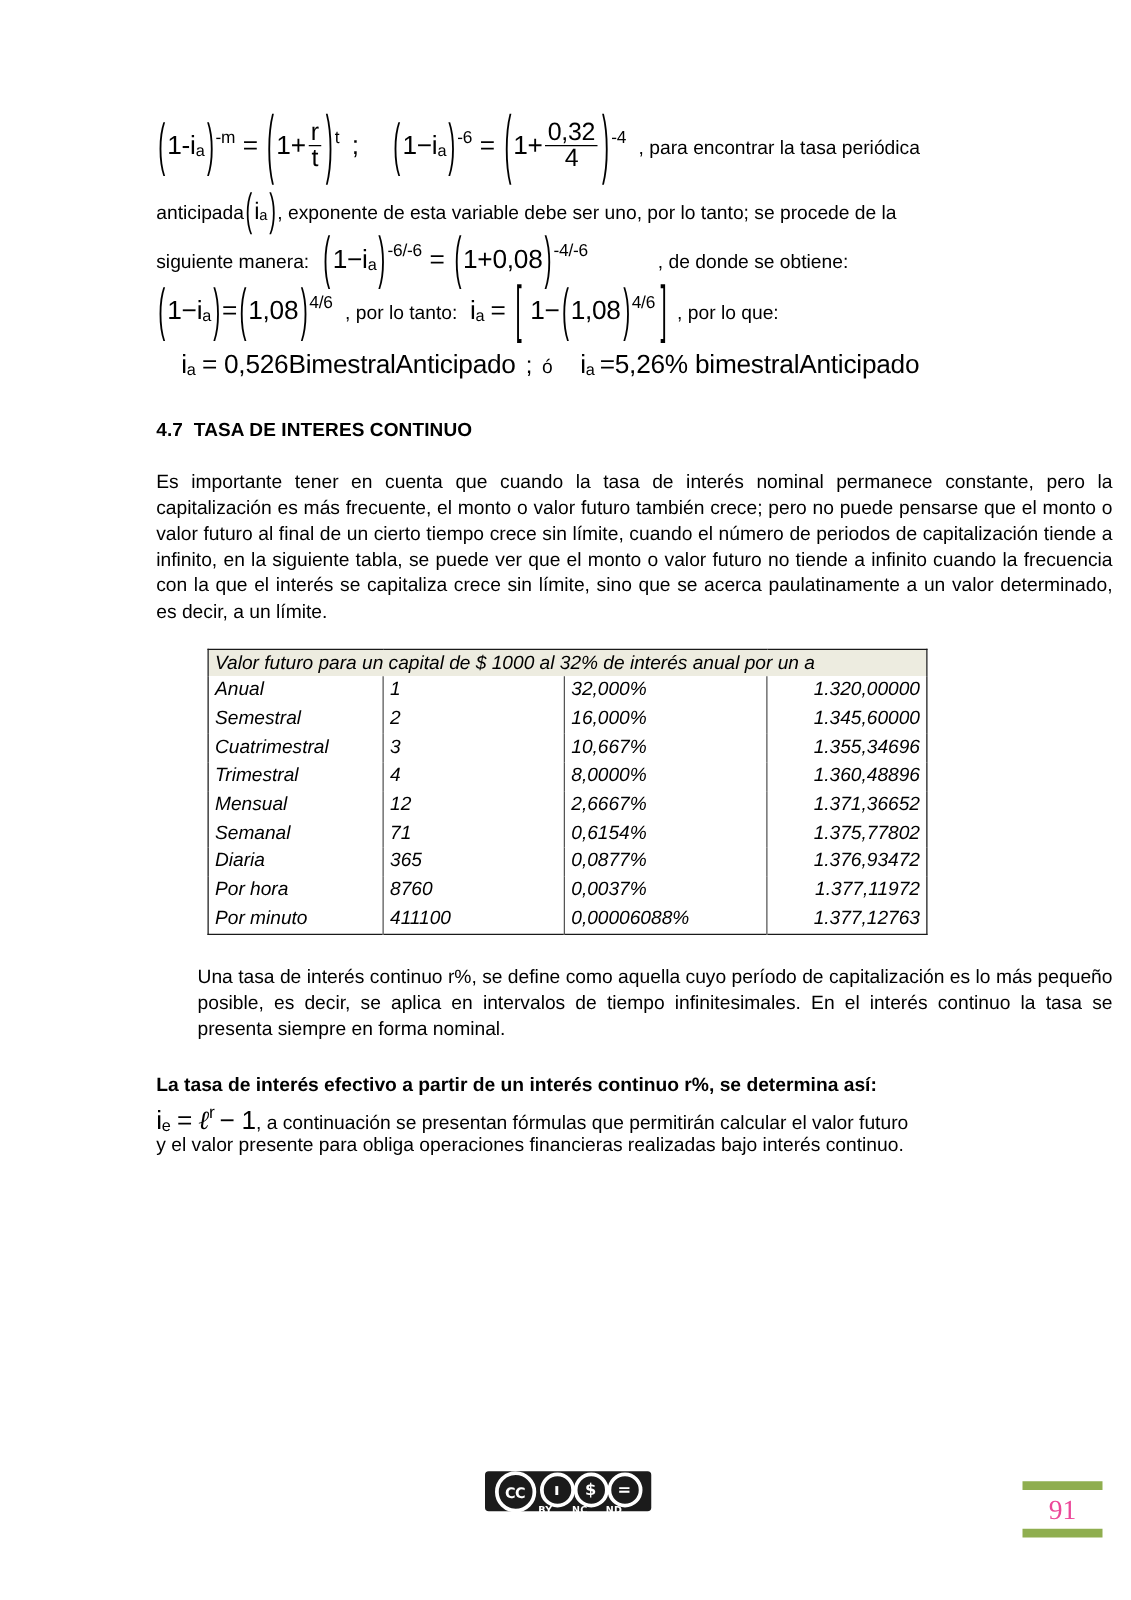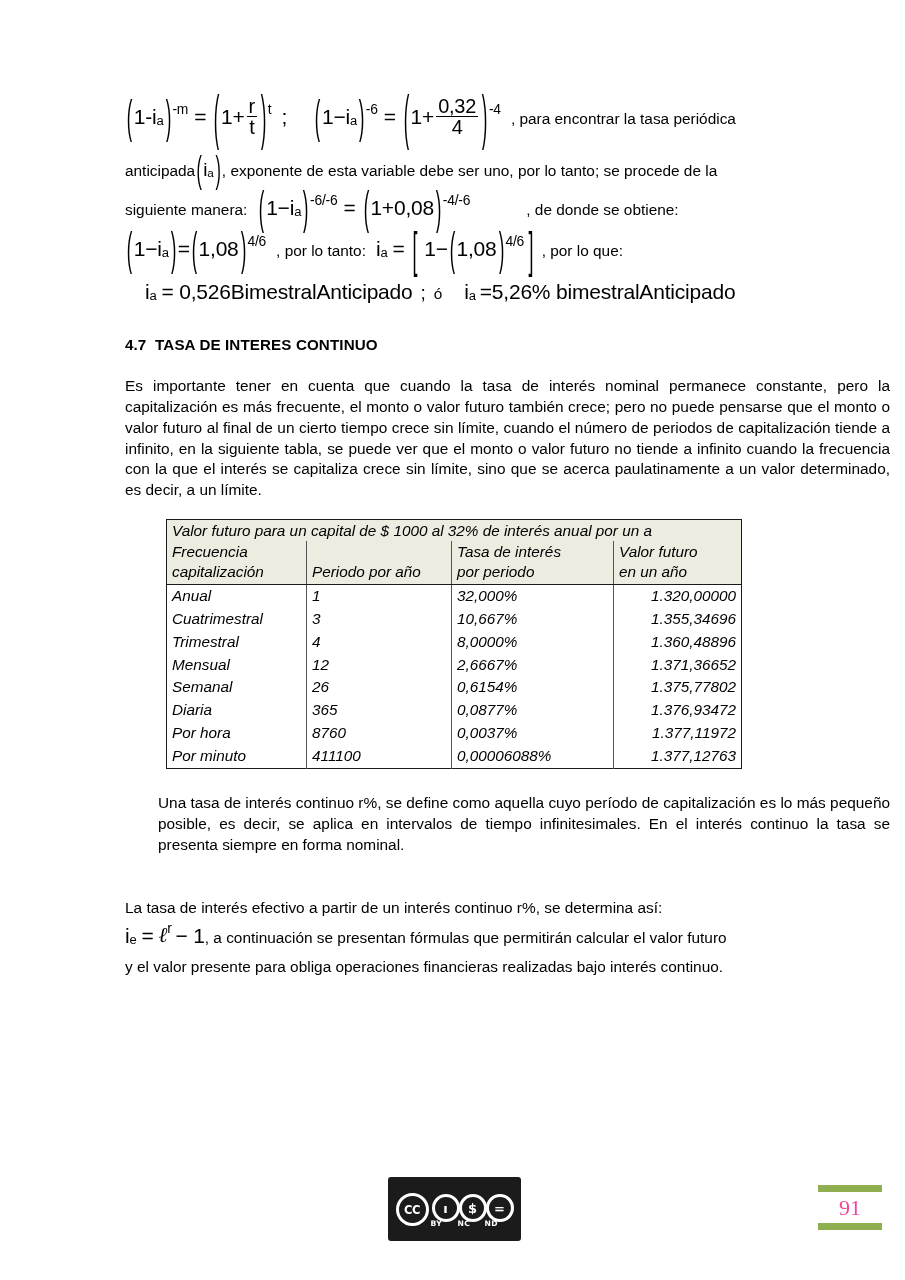--- a/index.html
+++ b/index.html
@@ -175,21 +175,21 @@
     overflow: hidden;
     width: 563px;
   }
 
   
   .cc-badge {
     position: absolute;
     left: 388px;
     top: 1177px;
     width: 133px;
-    height: 64px;
+    height: 32px;
     background: #1b1b1b;
     border-radius: 3px;
     display: flex;
     align-items: center;
     justify-content: center;
   }
   .cc-inner {
     position: relative;
     width: 122px;
     height: 40px;
@@ -384,65 +384,53 @@
             <col class="col1">
             <col class="col2">
             <col class="col3">
         </colgroup>
         <tbody>
           <tr class="title-row">
             <td colspan="4">
                 <span class="title-clip">Valor futuro para un capital de $ 1000 al 32% de interés anual por un a</span>
               </td>
           </tr>
-          <tr class="head-row">
-            <td class="c0">
-              <div>Frecuencia</div>
-              <div>capitalización</div>
-            </td>
-            <td class="c1">
-              <div>&nbsp;</div>
-              <div>Periodo por año</div>
-            </td>
-            <td class="c2">
-              <div>Tasa de interés</div>
-              <div>por periodo</div>
-            </td>
-            <td class="c3">
-              <div>Valor futuro</div>
-              <div>en un año</div>
-            </td>
-          </tr>
           <tr class="data-row">
             <td class="c0">Anual</td>
             <td class="c1">1</td>
             <td class="c2">32,000%</td>
             <td class="c3">1.320,00000</td>
           </tr>
           <tr class="data-row">
+            <td class="c0">Semestral</td>
+            <td class="c1">2</td>
+            <td class="c2">16,000%</td>
+            <td class="c3">1.345,60000</td>
+          </tr>
+          <tr class="data-row">
             <td class="c0">Cuatrimestral</td>
             <td class="c1">3</td>
             <td class="c2">10,667%</td>
             <td class="c3">1.355,34696</td>
           </tr>
           <tr class="data-row">
             <td class="c0">Trimestral</td>
             <td class="c1">4</td>
             <td class="c2">8,0000%</td>
             <td class="c3">1.360,48896</td>
           </tr>
           <tr class="data-row">
             <td class="c0">Mensual</td>
             <td class="c1">12</td>
             <td class="c2">2,6667%</td>
             <td class="c3">1.371,36652</td>
           </tr>
           <tr class="data-row">
             <td class="c0">Semanal</td>
-            <td class="c1">26</td>
+            <td class="c1">71</td>
             <td class="c2">0,6154%</td>
             <td class="c3">1.375,77802</td>
           </tr>
           <tr class="data-row">
             <td class="c0">Diaria</td>
             <td class="c1">365</td>
             <td class="c2">0,0877%</td>
             <td class="c3">1.376,93472</td>
           </tr>
           <tr class="data-row">
@@ -456,35 +444,35 @@
             <td class="c1">411100</td>
             <td class="c2">0,00006088%</td>
             <td class="c3">1.377,12763</td>
           </tr>
         </tbody>
       </table>
     </div>
 
     <p class="prose" style="margin-top:24px;margin-left:33px;">Una tasa de interés continuo r%, se define como aquella cuyo período de capitalización es lo más pequeño posible, es decir, se aplica en intervalos de tiempo infinitesimales. En el interés continuo la tasa se presenta siempre en forma nominal.</p>
 
-    <p class="prose" style="margin-top:42px;">La tasa de interés efectivo a partir de un interés continuo r%, se determina así:</p>
+    <p class="prose" style="margin-top:24px;font-weight:bold;">La tasa de interés efectivo a partir de un interés continuo r%, se determina así:</p>
 
     <div class="formula-line" style="margin-top:6px;">
       <span class="mathblk">
         <span>i</span>
           <span class="sub">e</span>
           <span style="padding:0 5px">=</span>
           <span style="font-family:'Liberation Serif',serif; font-style:italic;">ℓ</span>
           <span class="sup">r</span>
           <span style="padding-left:4px">− 1</span>
       </span>
       <span class="inline-text">, a continuación se presentan fórmulas que permitirán calcular el valor futuro</span>
     </div>
 
-    <p class="prose" style="margin-top:11px;">y el valor presente para obliga operaciones financieras realizadas bajo interés continuo.</p>
+    <p class="prose" style="">y el valor presente para obliga operaciones financieras realizadas bajo interés continuo.</p>
 
   </div>
 
   <div class="cc-badge">
     <div class="cc-inner">
       <div class="cc-circle cc-cc">CC</div>
       <div class="cc-circle cc-by">ı</div>
       <div class="cc-circle cc-nc">$</div>
       <div class="cc-circle cc-nd">=</div>
       <div class="cc-lbl lbl-by">BY</div>

